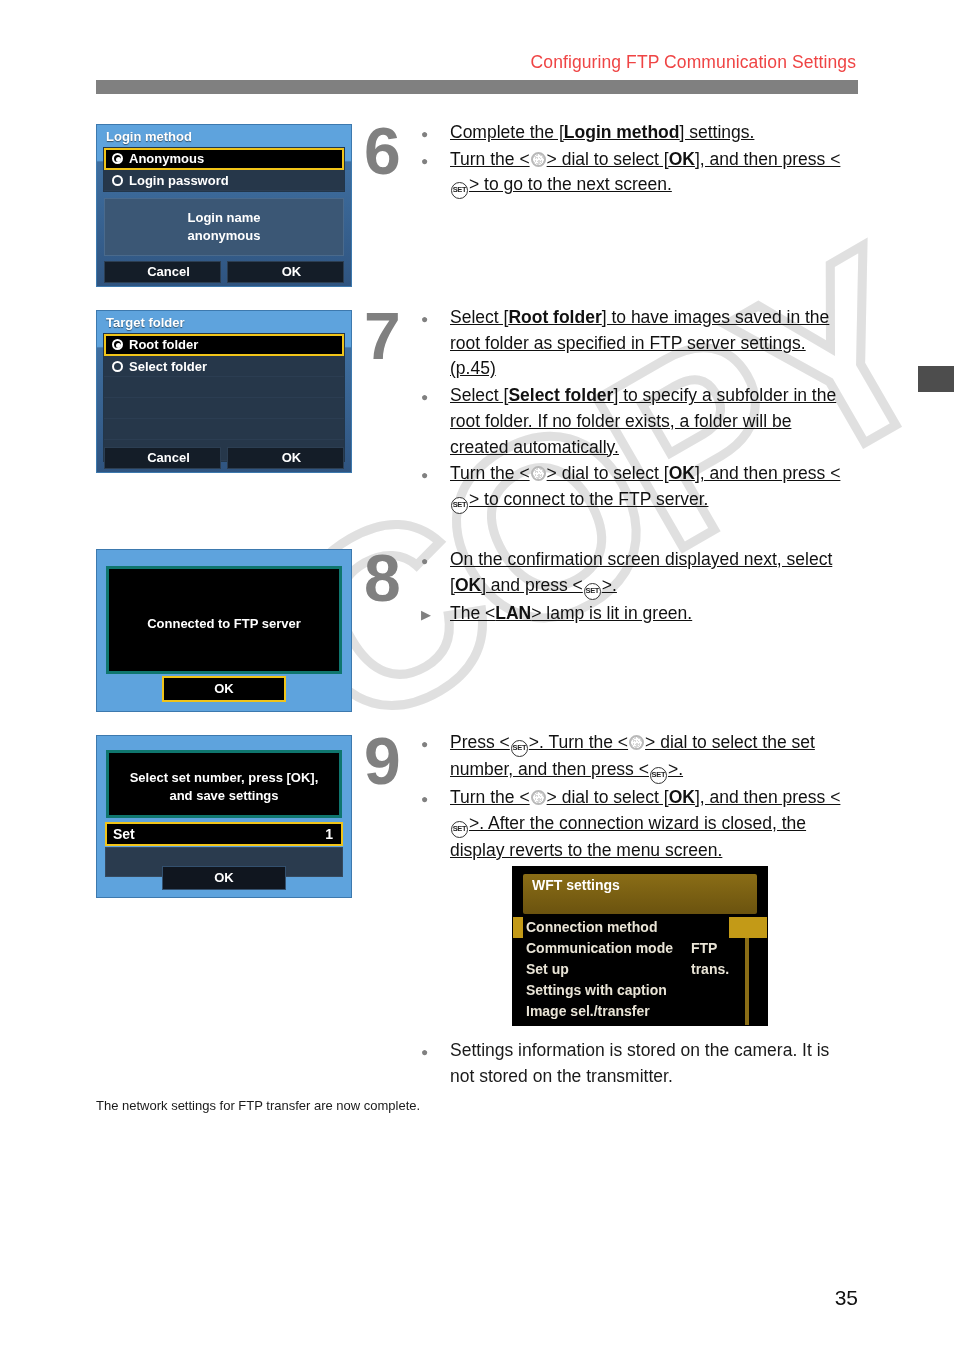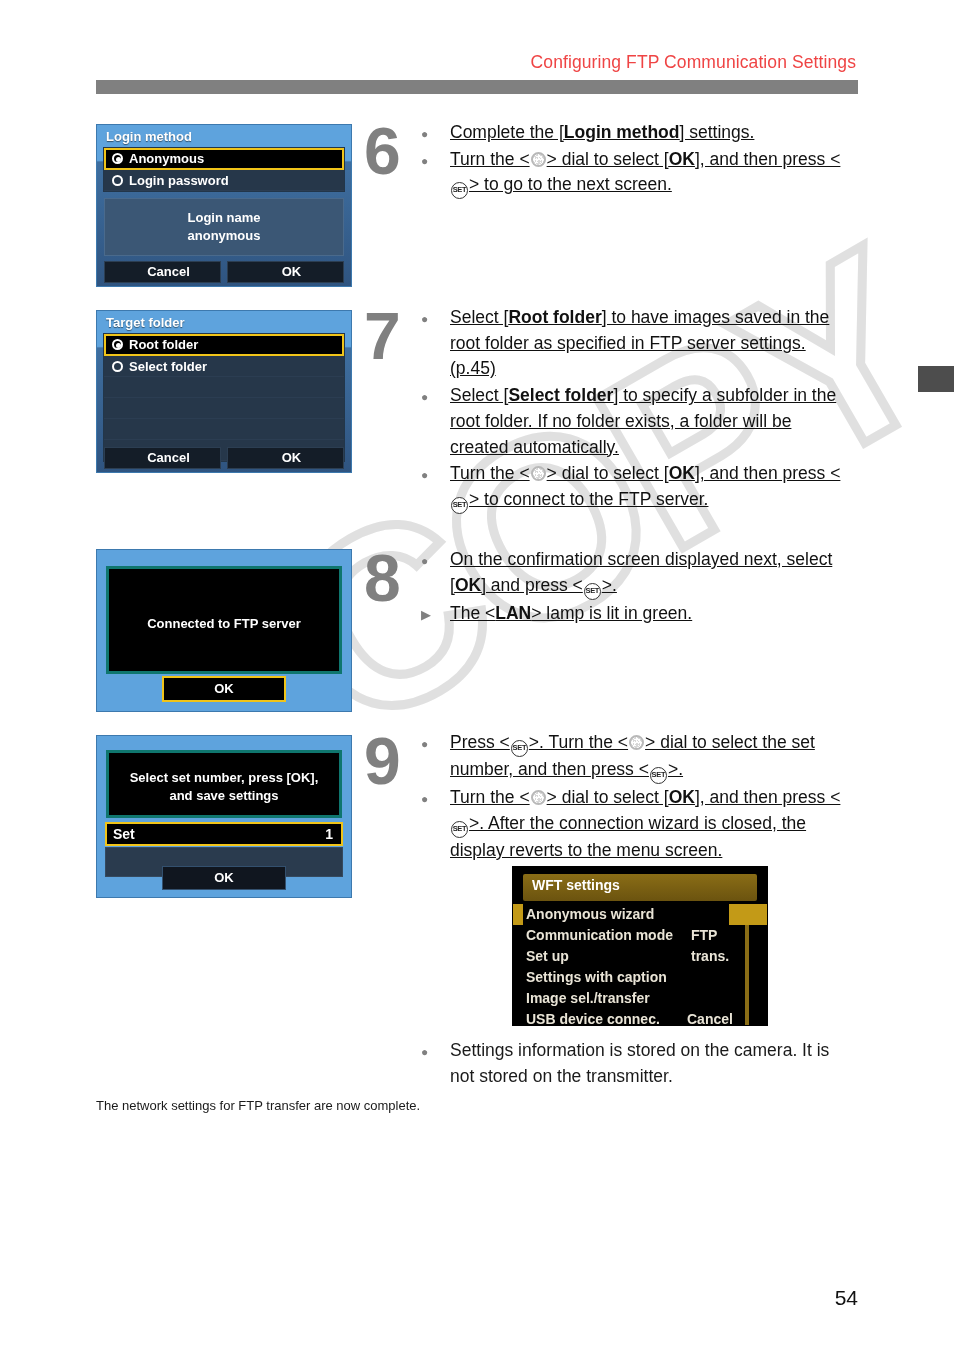--- a/index.html
+++ b/index.html
@@ -268,21 +268,21 @@
     background: #000000;
     border: 1px solid #000;
     overflow: hidden;
   }
   .wft-title {
     margin: 7px 10px 3px 10px;
     background: linear-gradient(180deg,#8a6d16 0%,#6b530f 100%);
     color: #ffffff;
     font-size: 14px;
     font-weight: bold;
-    padding: 3px 0 8px 9px;
+    padding: 3px 0 21px 9px;
     border-radius: 2px;
   }
   .wft-list { position: relative; padding: 0 10px 8px 10px; }
   .wft-item {
     position: relative;
     height: 21px;
     line-height: 21px;
     color: #e9e4d6;
     font-size: 14px;
     font-weight: bold;
@@ -332,21 +332,21 @@
 </head>
 <body>
 
 <div class="watermark">
   <div class="watermark-text">COPY</div>
 </div>
 
 <div class="running-head">Configuring FTP Communication Settings</div>
 <div class="rule-bar"></div>
 <div class="thumb-tab"></div>
-<div class="page-number">54</div>
+<div class="page-number">35</div>
 
 <div class="lcd lcd-wiz" style="left:96px; top:124px; width:256px; height:163px;">
   <div class="lcd-title">Login method</div>
   <div class="lcd-list">
     <div class="lcd-row sel">
       <span class="radio on"></span><span>Anonymous</span>
     </div>
     <div class="lcd-row">
       <span class="radio"></span><span>Login password</span>
     </div>
@@ -443,21 +443,21 @@
 </div>
 
 <div class="wft" style="left:512px; top:866px; width:256px; height:160px;">
   <div class="wft-title">WFT settings</div>
   <div class="wft-list">
     <div class="wft-scroll">
       <div class="wft-scroll-thumb"></div>
     </div>
     <div class="wft-selbar" style="top:0;"></div>
     <div class="wft-item sel" style="background:#000;margin-right:28px;">
-      <span>Anonymous wizard</span>
+      <span>Connection method</span>
     </div>
     <div class="wft-item">
       <span>Communication mode</span>
       <span class="rv" style="left:168px;">FTP trans.</span>
     </div>
     <div class="wft-item">
       <span>Set up</span>
     </div>
     <div class="wft-item">
       <span>Settings with caption</span>

